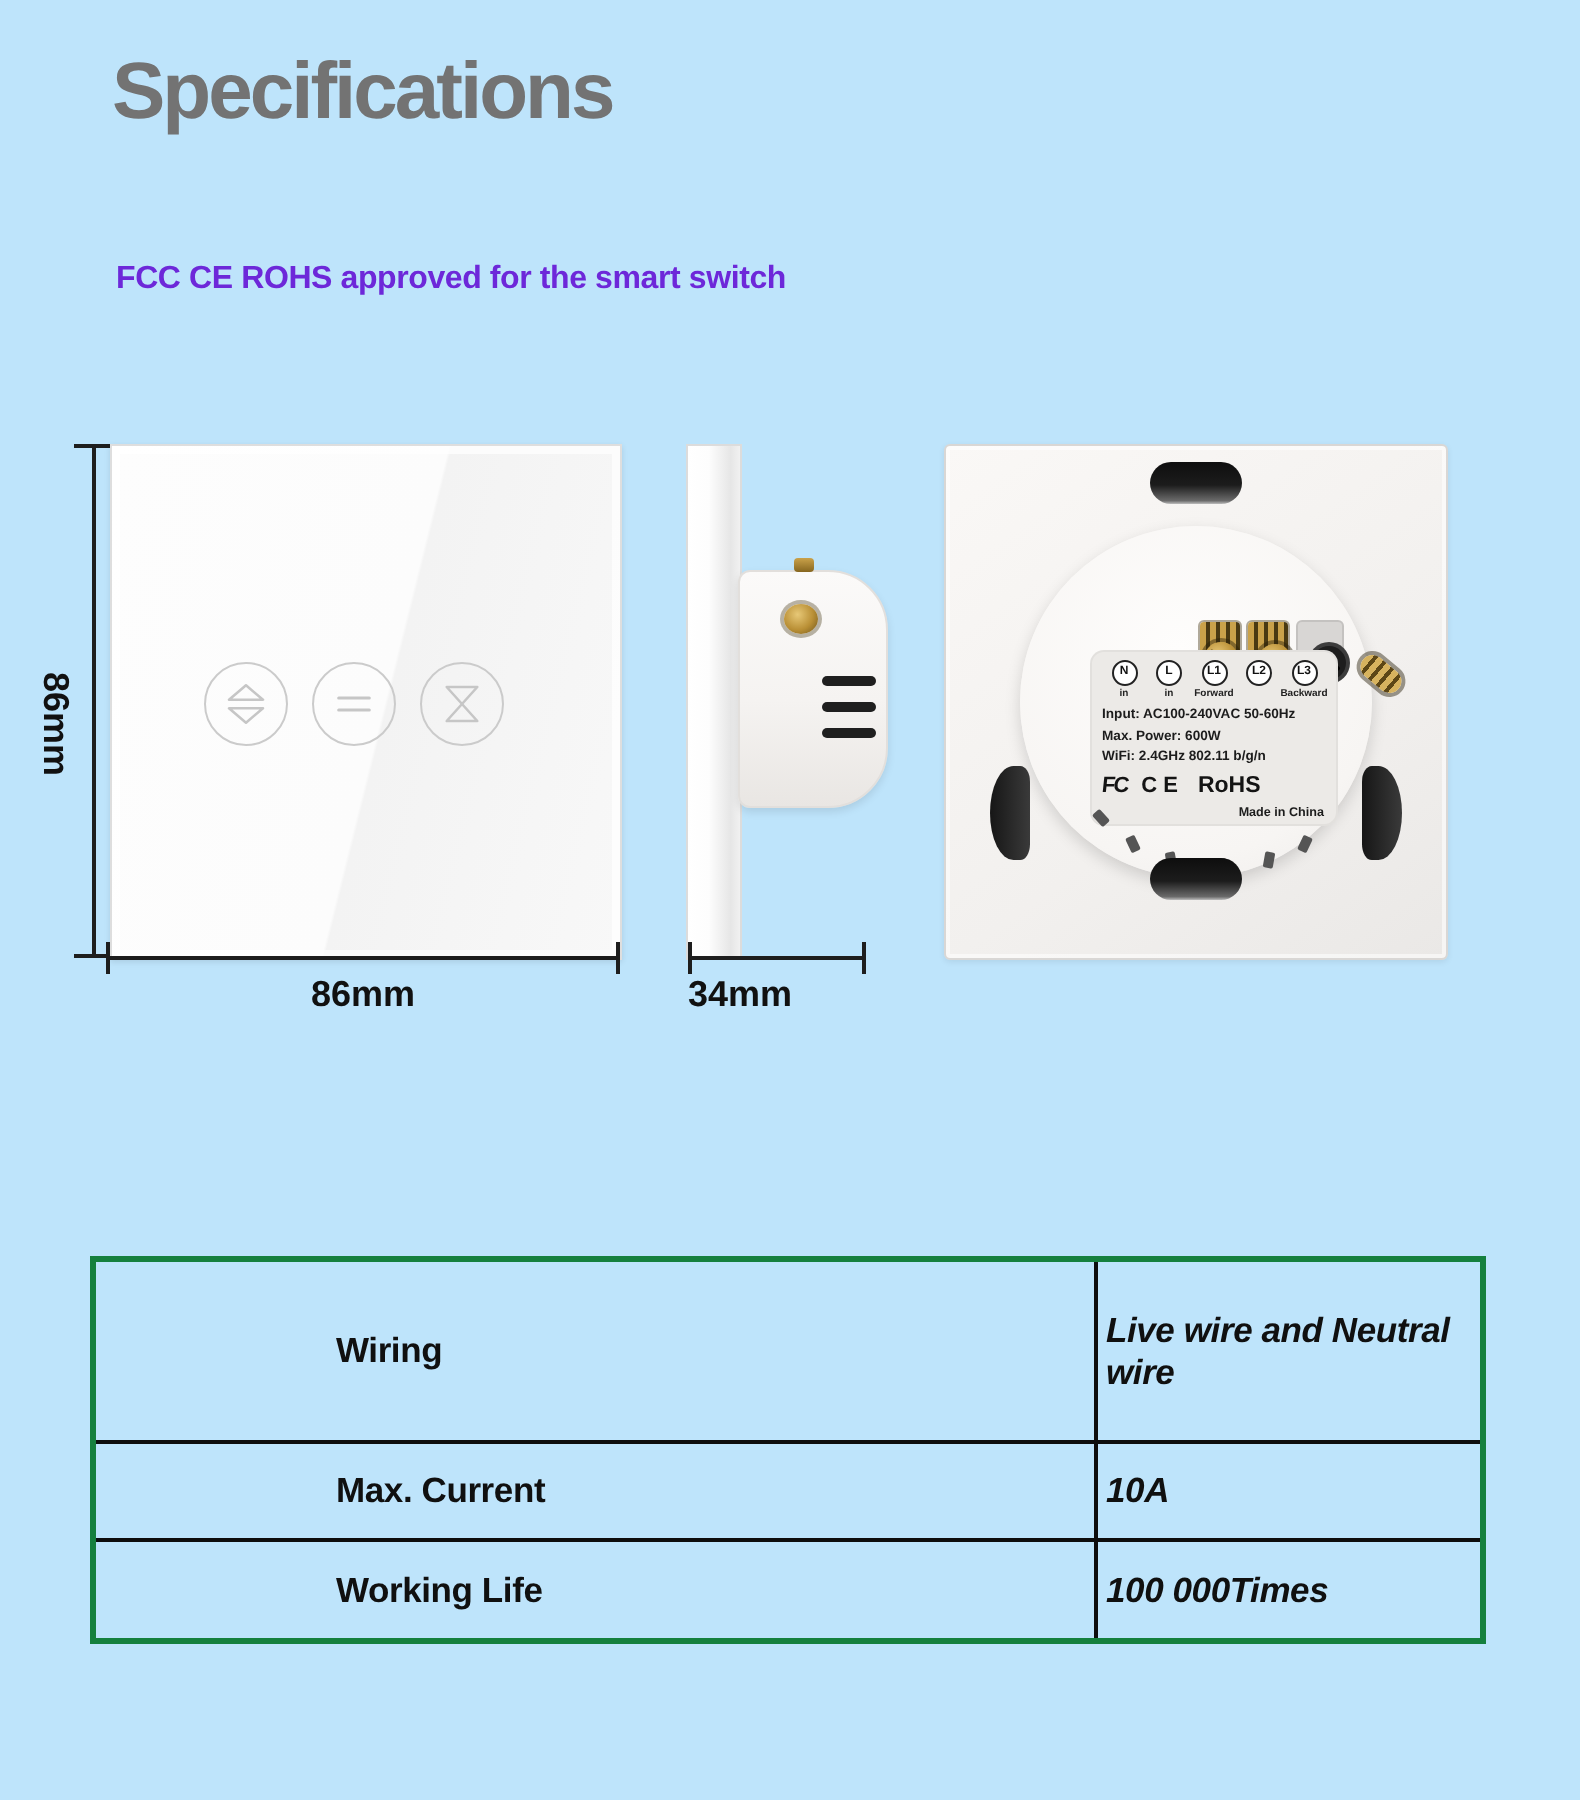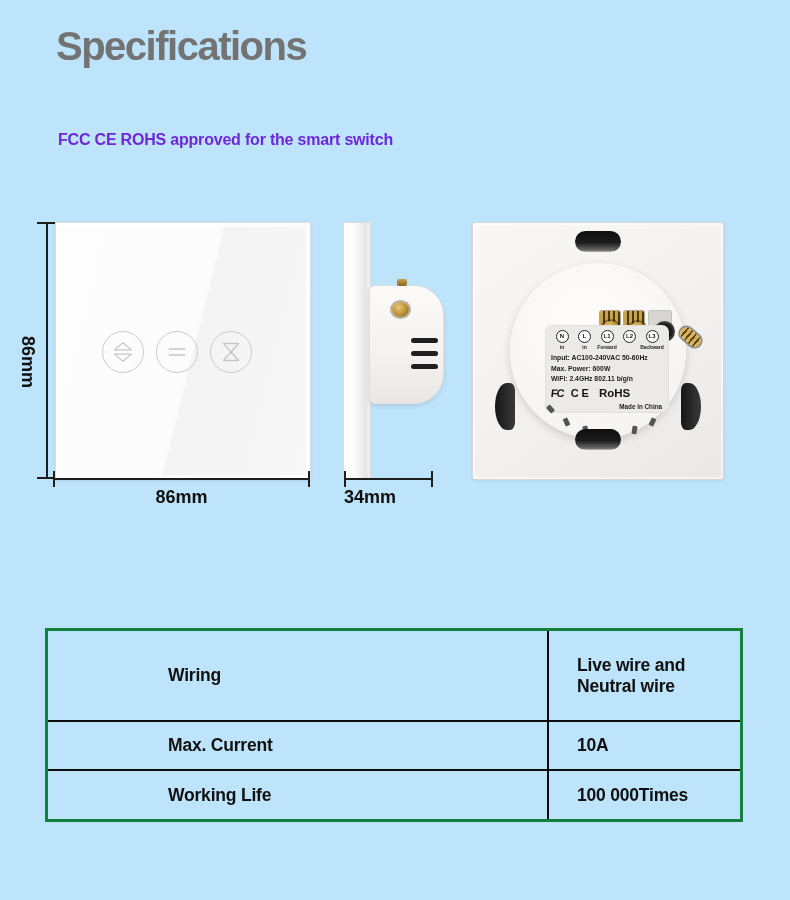--- a/index.html
+++ b/index.html
@@ -155,21 +155,21 @@
     width:698px;height:194px;
     border:3px solid #15803d;
     margin-top:24px;
   }
   .spec-table td{
     border:2px solid #0d0d0d;
     font-size:17.5px;font-weight:700;color:#101010;
     vertical-align:middle;letter-spacing:-0.2px;
   }
   .spec-table td.c-label{width:378px;padding-left:120px;}
-  .spec-table td.c-value{padding-left:28px;}
+  .spec-table td.c-value{padding-left:4px;font-style:italic;}
 </style>
 </head>
 <body>
 
 <div class="stage">
 
   <div class="title">Specifications</div>
   <div class="subtitle">FCC CE ROHS approved for the smart switch</div>
 
   <div>

